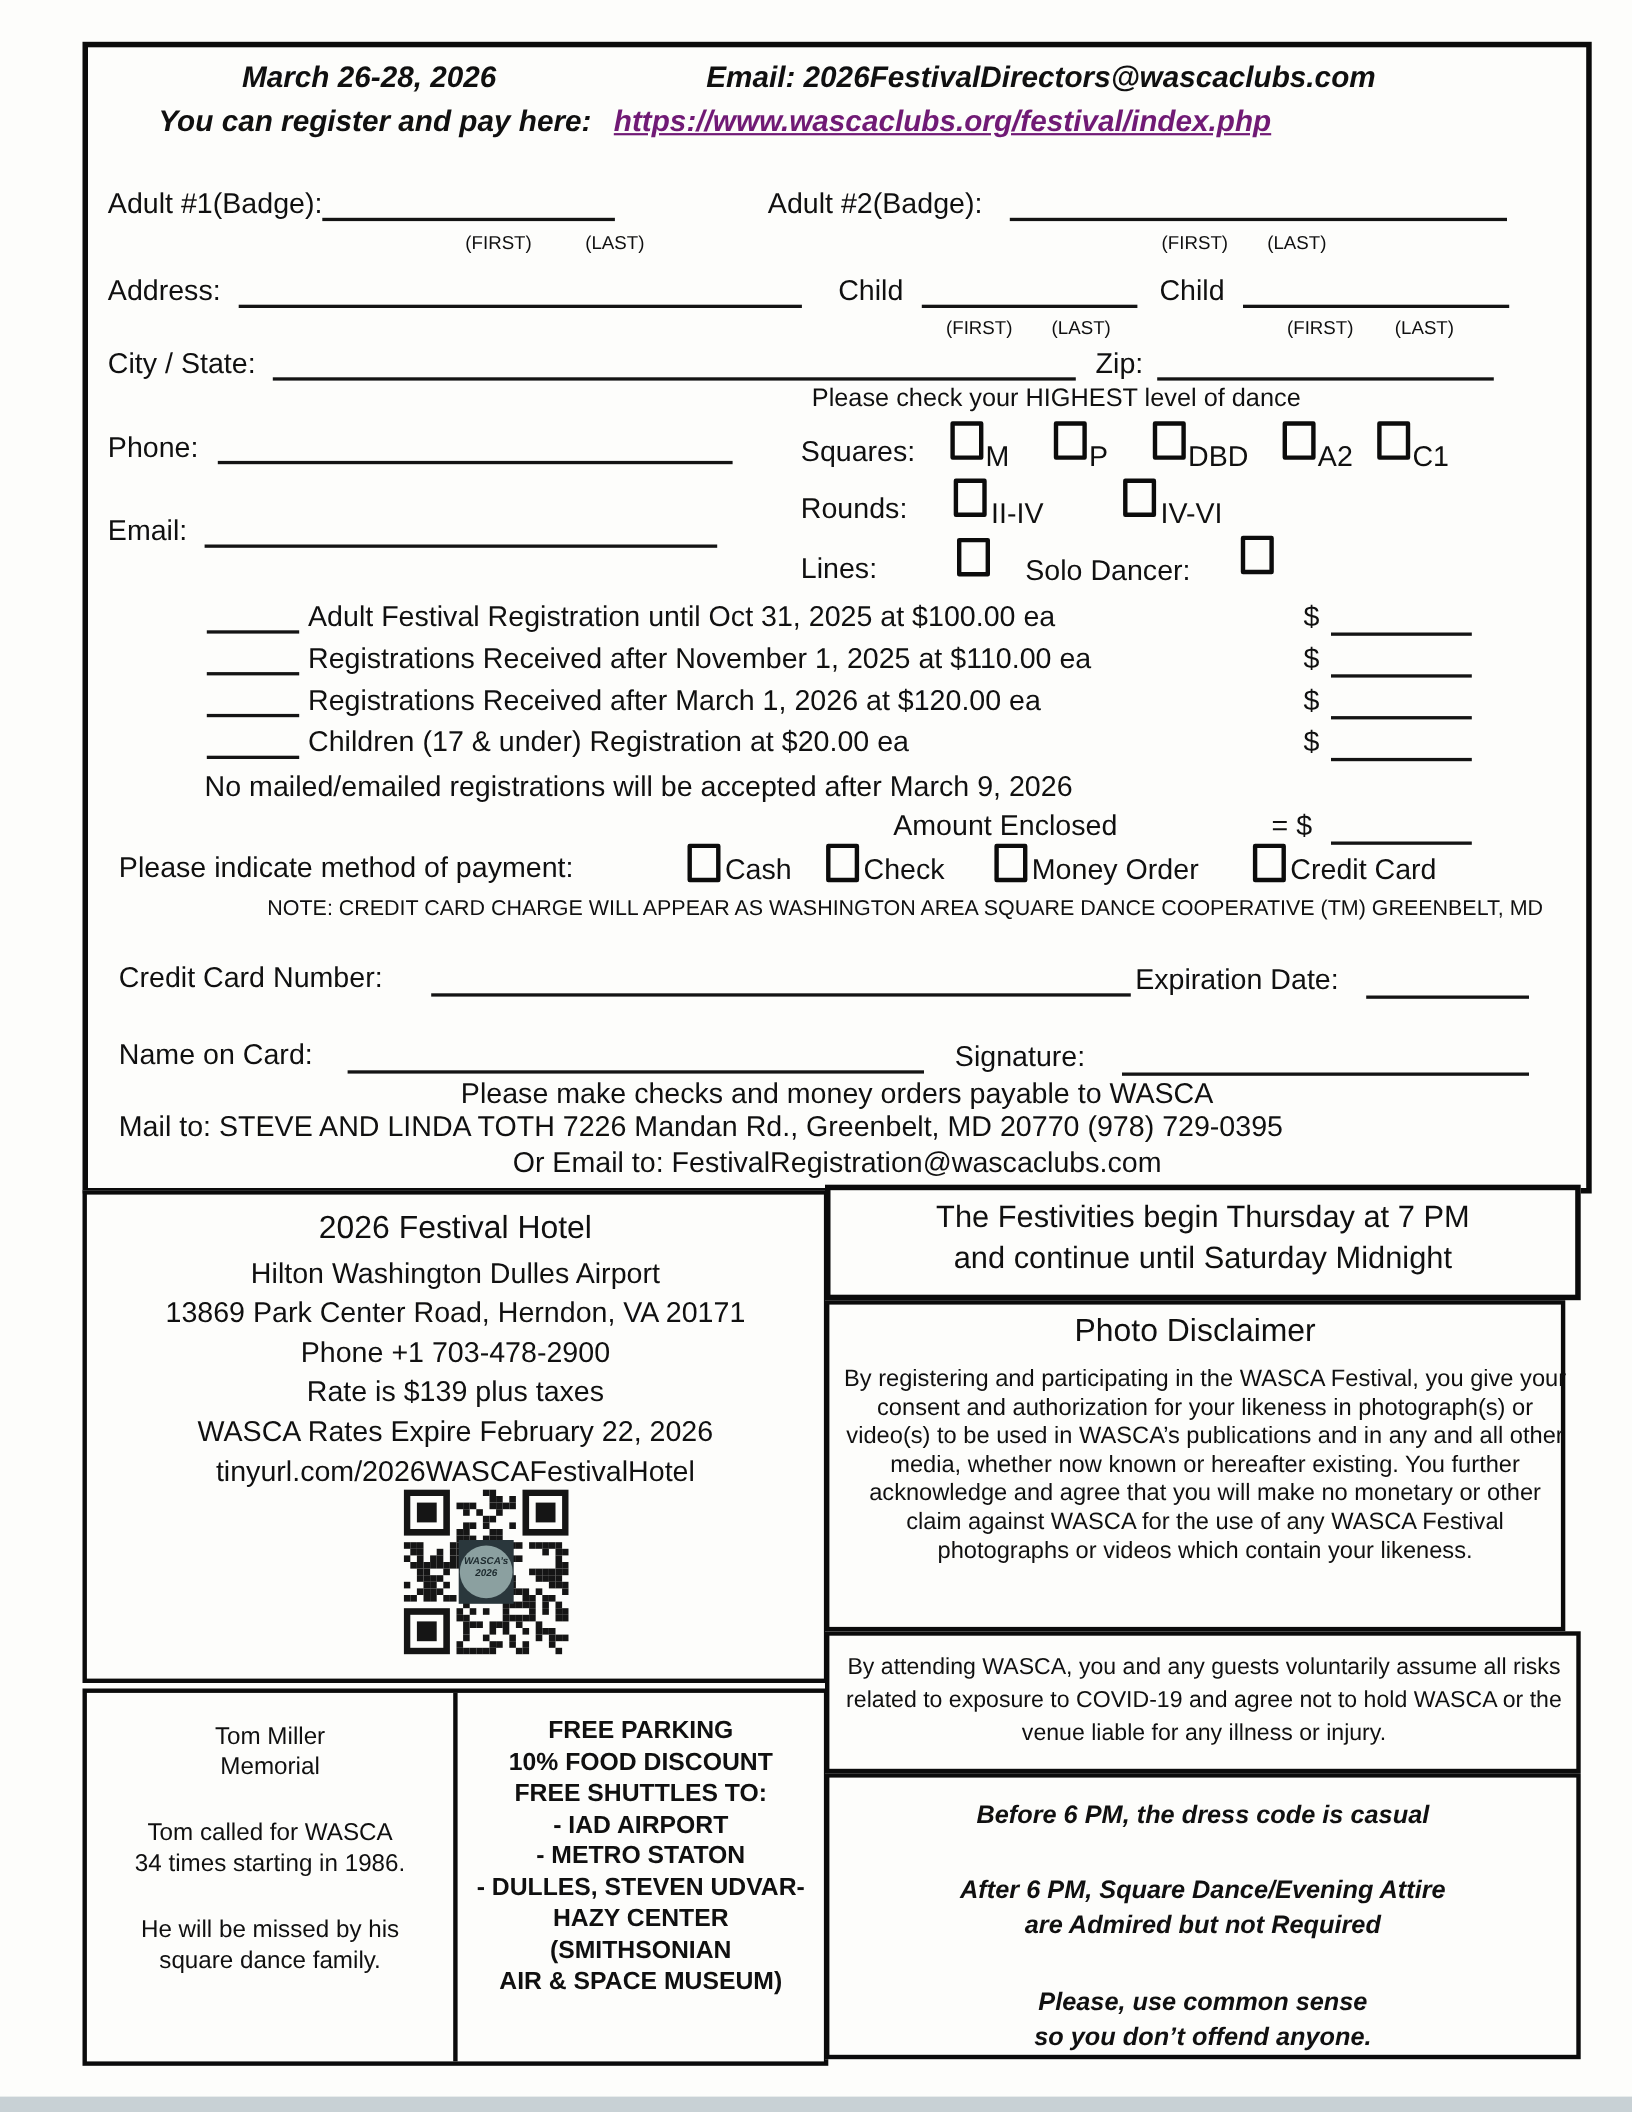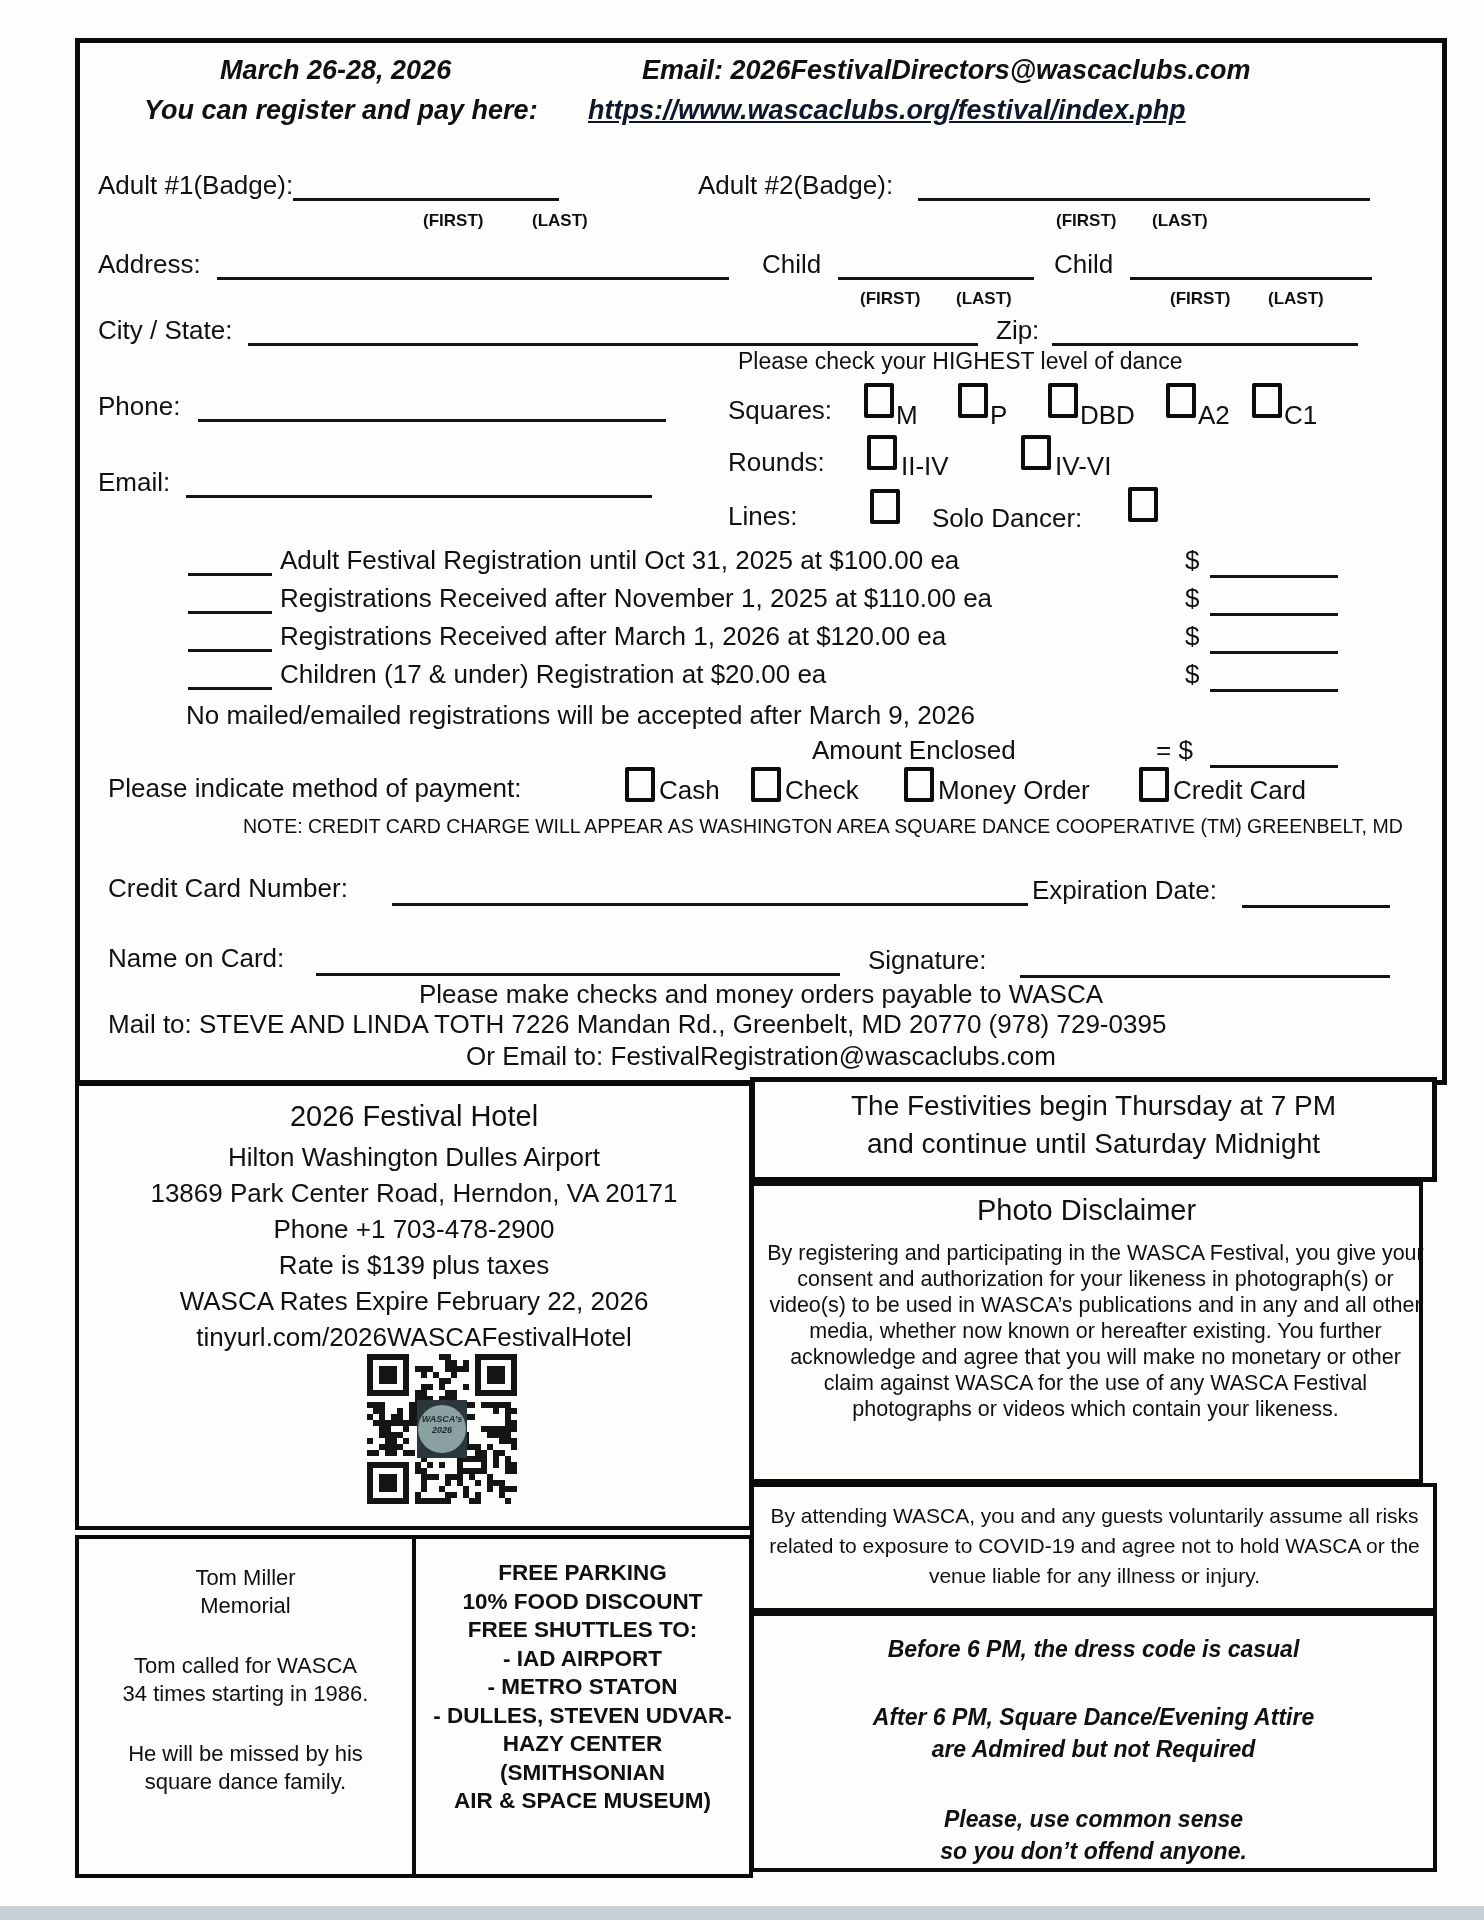--- a/index.html
+++ b/index.html
@@ -6,29 +6,29 @@
   body{
     width:1484px;height:1920px;position:relative;
     background:#fdfdfb;color:#101010;
     font-family:"Liberation Sans","DejaVu Sans",sans-serif;
     overflow:hidden;
   }
   .abs{position:absolute;white-space:nowrap;}
   .box{position:absolute;background:#fdfdfb;}
   .b{font-weight:normal;}
   .bi{font-weight:bold;font-style:italic;}
-  .t17{font-size:17px;font-weight:bold;}
+  .t17{font-size:17px;}
   .t19{font-size:19.5px;}
   .t22{font-size:22px;}
   .t23{font-size:23px;}
   .t26{font-size:26px;}
   .t27{font-size:27px;}
   .t28{font-size:28px;}
   .t29{font-size:29px;}
-  .link{color:#0f172a;text-decoration:underline;cursor:pointer;margin-left:30px;}
+  .link{color:#701a75;text-decoration:underline;cursor:pointer;}
   .ul{position:absolute;height:0;border-bottom:3px solid #141414;}
   .cb{position:absolute;width:22px;height:27px;border:4px solid #0c0c0c;border-radius:2px;background:transparent;}
   .top-box{left:75px;top:38px;width:1362px;height:1037px;border:5px solid #0b0b0b;}
   .hotel-box{left:75px;top:1082px;width:678px;height:448px;border:4px solid #0b0b0b;box-sizing:border-box;}
   .memo-box{left:75px;top:1535px;width:678px;height:343px;border:4px solid #0b0b0b;box-sizing:border-box;}
   .fest-box{left:750px;top:1077px;width:687px;height:105px;border:5px solid #0b0b0b;box-sizing:border-box;}
   .photo-box{left:750px;top:1182px;width:673px;height:301px;border:4px solid #0b0b0b;box-sizing:border-box;}
   .covid-box{left:750px;top:1483px;width:687px;height:129px;border:4px solid #0b0b0b;box-sizing:border-box;}
   .dress-box{left:750px;top:1612px;width:687px;height:260px;border:4px solid #0b0b0b;box-sizing:border-box;}
   .cline{position:absolute;left:0;width:100%;text-align:center;white-space:nowrap;}

